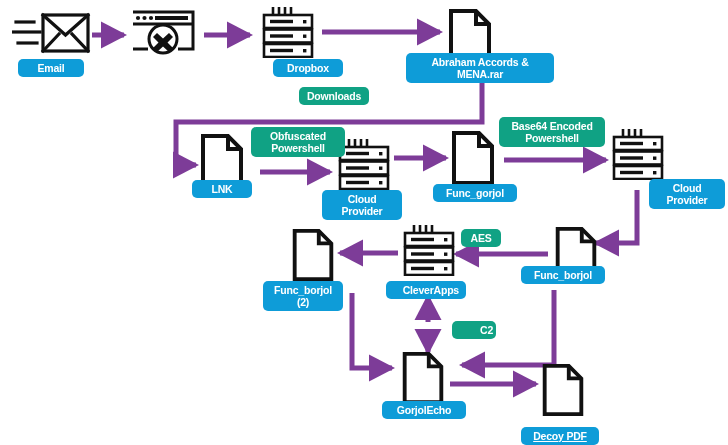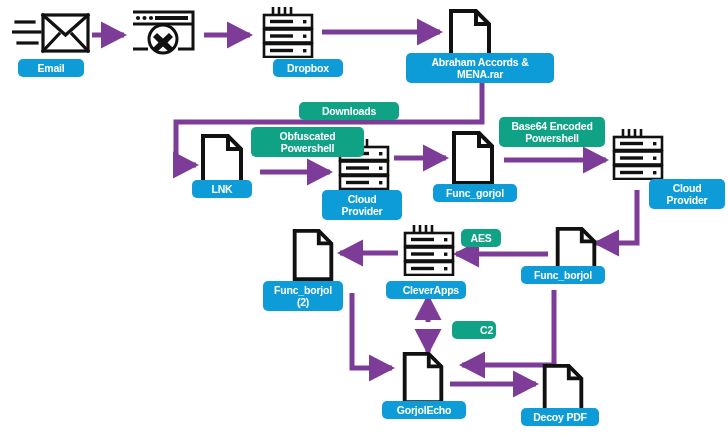--- a/index.html
+++ b/index.html
@@ -218,25 +218,25 @@
 Provider</div>
 
   <div class="lbl node" style="left:263px;top:281px;width:80px;">Func_borjol (2)</div>
 
   <div class="lbl node" style="left:386px;top:281px;width:80px;text-align:right;">CleverApps</div>
 
   <div class="lbl node" style="left:521px;top:266px;width:84px;">Func_borjol</div>
 
   <div class="lbl node" style="left:382px;top:401px;width:84px;">GorjolEcho</div>
 
-  <div class="lbl node" style="left:521px;top:408px;width:78px;">Decoy PDF</div>
-
-  <div class="lbl edge" style="left:299px;top:102px;width:100px;">Downloads</div>
-
-  <div class="lbl edge" style="left:251px;top:127px;width:113px;">Obfuscated
+  <div class="lbl node" style="left:521px;top:427px;width:78px;text-decoration:underline;">Decoy PDF</div>
+
+  <div class="lbl edge" style="left:299px;top:87px;width:70px;">Downloads</div>
+
+  <div class="lbl edge" style="left:251px;top:127px;width:94px;">Obfuscated
 Powershell</div>
 
   <div class="lbl edge" style="left:499px;top:117px;width:106px;">Base64 Encoded
 Powershell</div>
 
   <div class="lbl edge" style="left:461px;top:229px;width:40px;">AES</div>
 
   <div class="lbl edge" style="left:452px;top:321px;width:44px;padding-left:28px;">C2</div>
 
 </div>

